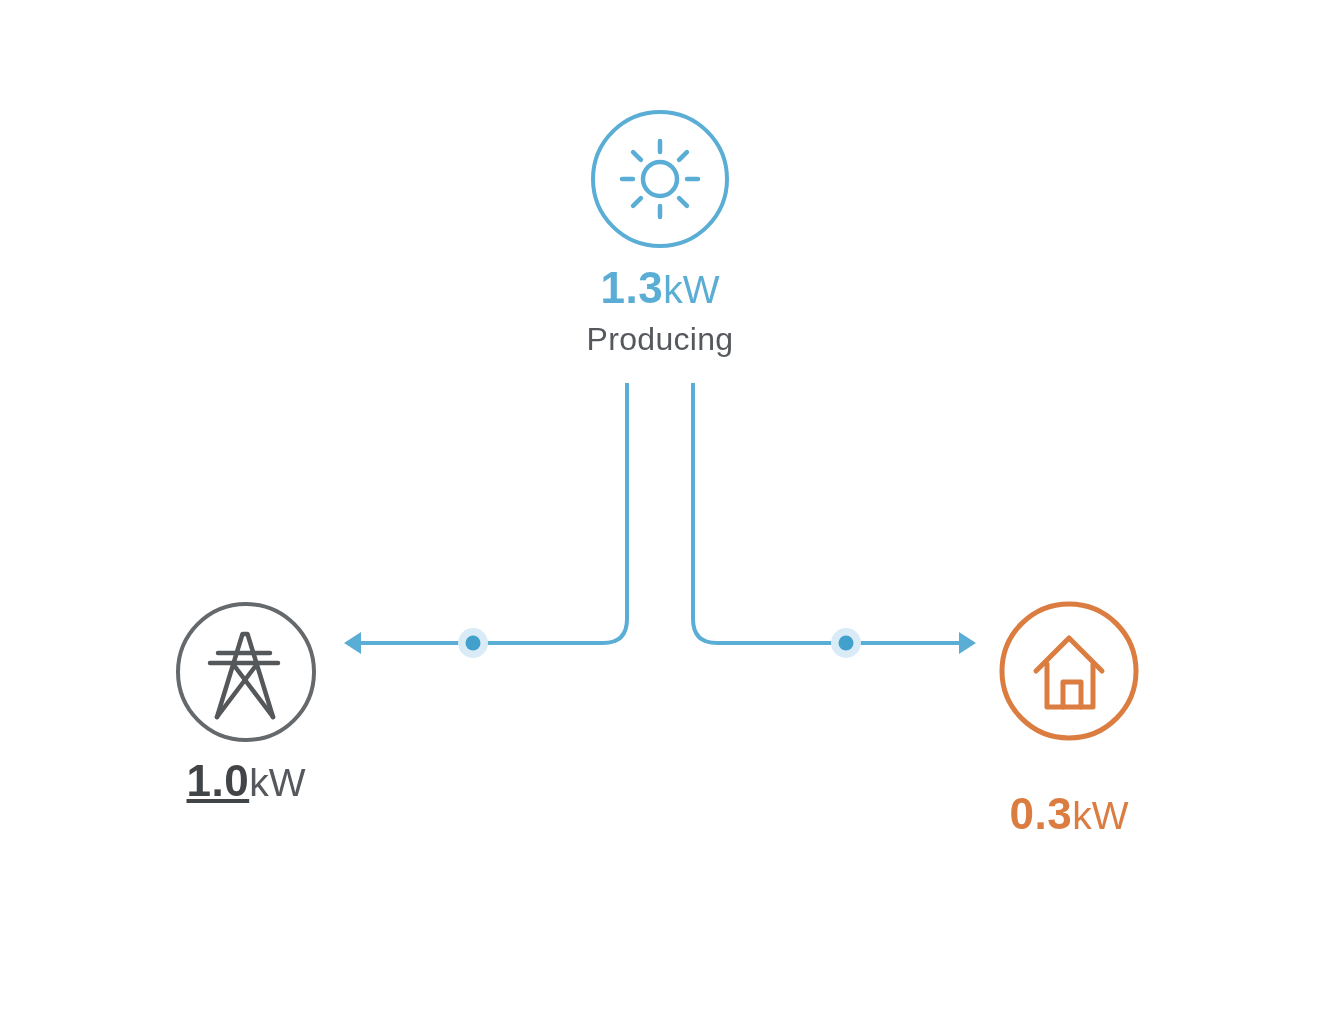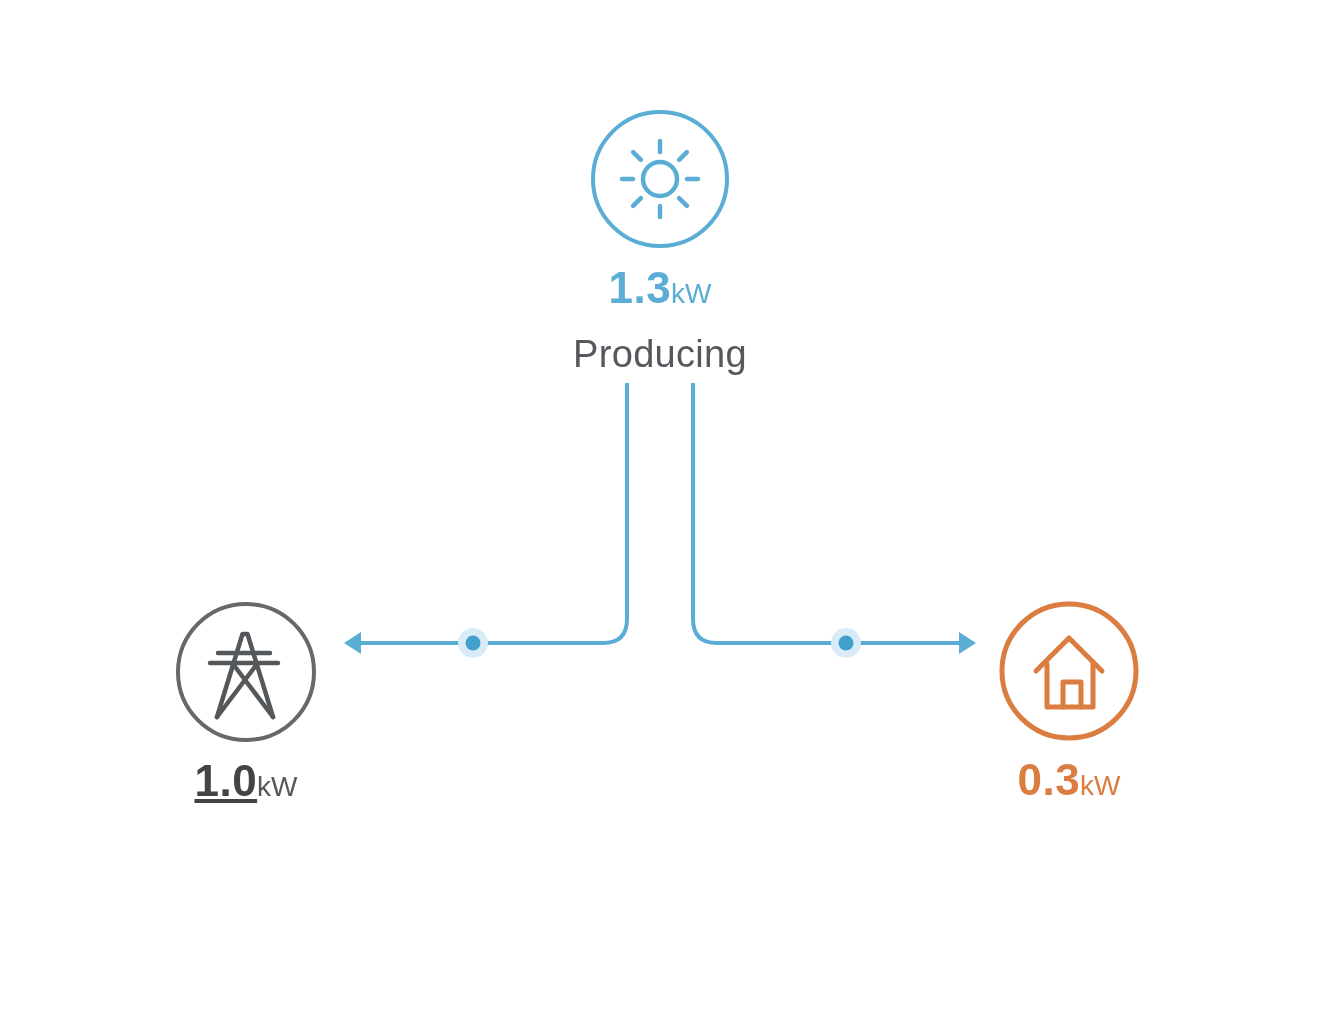--- a/index.html
+++ b/index.html
@@ -64,36 +64,36 @@
     display: flex;
     align-items: baseline;
     white-space: nowrap;
   }
   .value {
     font-size: 44px;
     font-weight: 700;
     letter-spacing: 0.5px;
   }
   .unit {
-    font-size: 28px;
+    font-size: 39px;
     font-weight: 400;
   }
   .label {
-    margin-top: 25px;
+    margin-top: 13px;
     line-height: 1;
-    font-size: 38px;
+    font-size: 32px;
     font-weight: 400;
     letter-spacing: 0.3px;
     color: var(--text-dark, #55585C);
     white-space: nowrap;
   }
   #node-producing .value, #node-producing .unit { color: var(--producing-blue, #5AADD4); }
   #node-exporting .value { color: var(--value-dark, #424548); text-decoration: underline; }
   #node-exporting .unit  { color: var(--text-dark, #55585C); }
-  #node-consuming .value, #node-consuming .unit { color: var(--consuming-orange, #DB7D40); }
+  #node-consuming .value, #node-consuming .unit { color: var(--consuming-orange, #DB7D40); margin-top: 34px; }
 </style>
 </head>
 <body>
 
 <div class="stage">
 
   <svg class="flows" viewBox="0 0 1320 1009" xmlns="http://www.w3.org/2000/svg">
     <g>
       <path class="flowline" d="M627,383 L627,619 Q627,643 603,643 L360,643"></path>
       <polygon class="flowarrow" points="344,643 361,632 361,654"></polygon>

